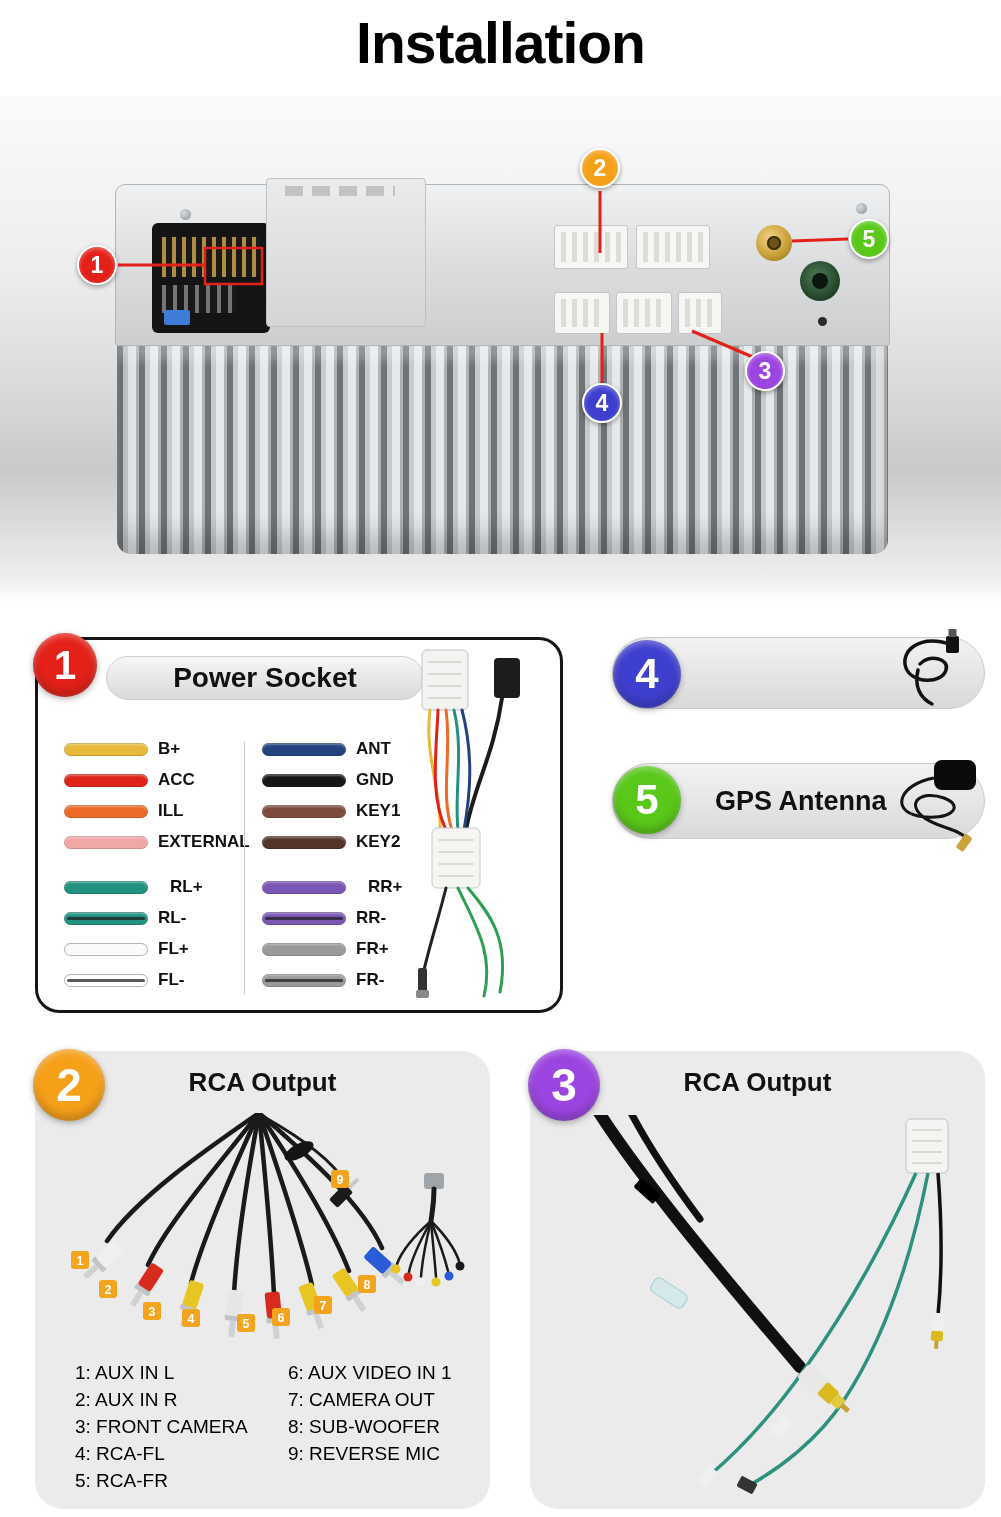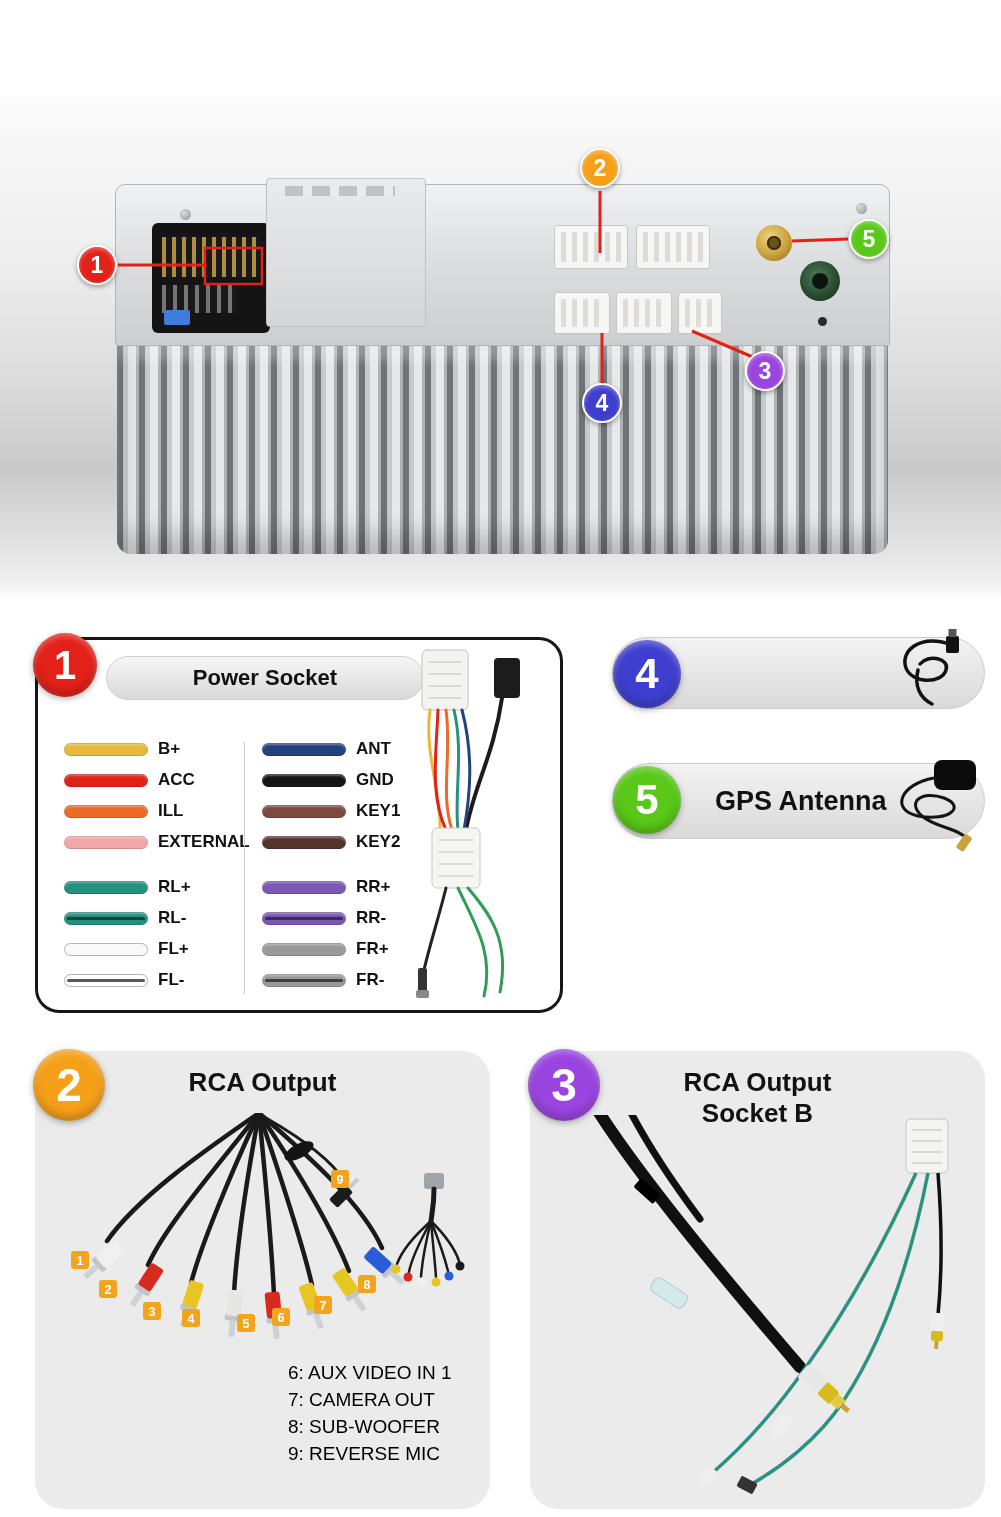--- a/index.html
+++ b/index.html
@@ -72,25 +72,25 @@
   .section-badge { position:absolute; border-radius:50%; color:#fff; font-weight:700;
     display:flex; align-items:center; justify-content:center;
     box-shadow:0 2px 6px rgba(0,0,0,.3), inset 0 3px 6px rgba(255,255,255,.35), inset 0 -5px 9px rgba(0,0,0,.22); }
 
   
   .panel-power { position:absolute; left:35px; top:637px; width:528px; height:376px;
     border:3px solid #161616; border-radius:24px; background:#fff; }
   .panel-power .section-badge { left:-5px; top:-7px; width:64px; height:64px; font-size:40px; }
   .power-header { position:absolute; left:68px; top:16px; width:318px; height:44px; border-radius:22px;
     background:linear-gradient(180deg,#f6f6f6,#d9d9d9); border:1px solid #cfcfcf;
-    display:flex; align-items:center; justify-content:center; font-size:22px; font-weight:700; color:#111; }
+    display:flex; align-items:center; justify-content:center; font-size:28px; font-weight:700; color:#111; }
   .wire-col { position:absolute; top:102px; display:flex; flex-direction:column; }
   .wire-col.left { left:26px; } .wire-col.right { left:224px; }
   .wire-row { display:flex; align-items:center; height:14px; margin-bottom:17px; }
-  .wire-row.group-gap { margin-top:14px; }
+  .wire-row.group-gap { margin-top:14px;gap:12px; }
   .wire-pill { width:84px; height:13px; border-radius:7px; position:relative; flex:0 0 auto;
     box-shadow:inset 0 0 0 1px rgba(0,0,0,.14), inset 0 2px 2px rgba(255,255,255,.35); }
   .wire-pill.lightpill { box-shadow:inset 0 0 0 1px #b5b5b5; }
   .wire-pill.stripe::after { content:''; position:absolute; left:3px; right:3px; top:5px; height:3px;
     background:#222; border-radius:2px; opacity:.75; }
   .wire-label { margin-left:10px; font-size:17px; font-weight:700; color:#111; white-space:nowrap; }
   .divider { position:absolute; left:206px; top:102px; width:1px; height:252px; background:#c9c9c9; }
   .power-harness { position:absolute; right:6px; top:4px; width:152px; height:366px; }
 
   
@@ -116,20 +116,21 @@
   .rca-legend.lcol { left:40px; } .rca-legend.rcol { left:253px; }
 
   .badge-num { fill:#fff; font-size:12.5px; font-weight:700; text-anchor:middle;
     font-family:"Liberation Sans", sans-serif; }
 </style>
 </head>
 <body>
 
 <div class="page">
 
+  <h1 class="title">Installation</h1>
 
   <section class="photo">
     <div class="unit">
       <div class="unit-top">
         <div class="iso-conn">
           <div class="iso-pins-a"></div>
           <div class="iso-pins-b"></div>
           <div class="iso-fuse"></div>
         </div>
         <div class="module"></div>
@@ -412,33 +413,39 @@
             <rect x="317" y="162" width="18" height="18" rx="3" fill="#f2a41d"></rect>
             <text class="badge-num" x="326" y="175.5">8</text>
           </g>
         <g>
             <rect x="290" y="57" width="18" height="18" rx="3" fill="#f2a41d"></rect>
             <text class="badge-num" x="299" y="70.5">9</text>
           </g>
       </g>
     </svg>
 
+    <div class="rca-legend lcol">
+      <div>1: AUX IN L</div>
+      <div>2: AUX IN R</div>
+      <div>3: FRONT CAMERA</div>
+      <div>4: RCA-FL</div>
+      <div>5: RCA-FR</div>
+    </div>
     <div class="rca-legend rcol">
       <div>6: AUX VIDEO IN 1</div>
       <div>7: CAMERA OUT</div>
       <div>8: SUB-WOOFER</div>
       <div>9: REVERSE MIC</div>
     </div>
   </section>
 
   <section class="panel-rca rca-b">
     <div class="section-badge" style="background-color: rgb(155, 69, 224);">3</div>
     <div class="rca-title">
       <div>RCA Output</div>
-      <div>Socket B</div>
     </div>
 
     <svg class="bcable" viewBox="0 0 439 386">
       <path d="M60 -4 C 105 66, 185 162, 262 252" fill="none" stroke="#101010" stroke-width="12" stroke-linecap="round"></path>
       <path d="M92 -4 C 112 34, 138 72, 162 104" fill="none" stroke="#101010" stroke-width="7" stroke-linecap="round"></path>
       <rect x="96" y="70" width="26" height="12" rx="2" fill="#000000" transform="rotate(42 109 76)"></rect>
 
       <rect x="368" y="4" width="42" height="54" rx="5" fill="#f4f4f2" stroke="#c2c2be"></rect>
       <g stroke="#d9d9d5" stroke-width="2">
           <line x1="374" y1="15" x2="404" y2="15"></line>

